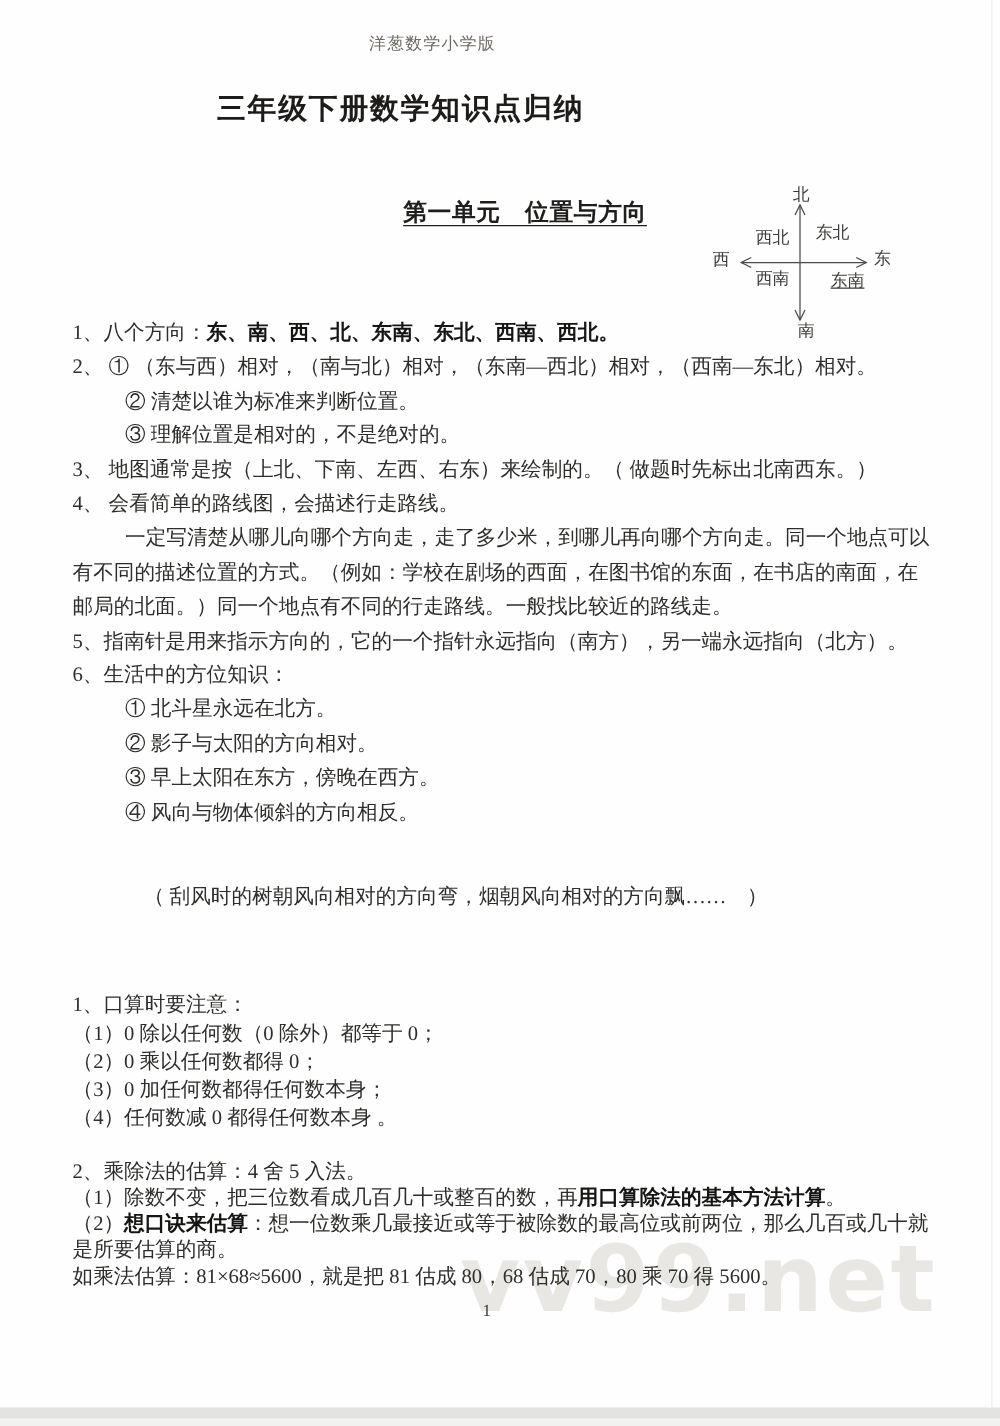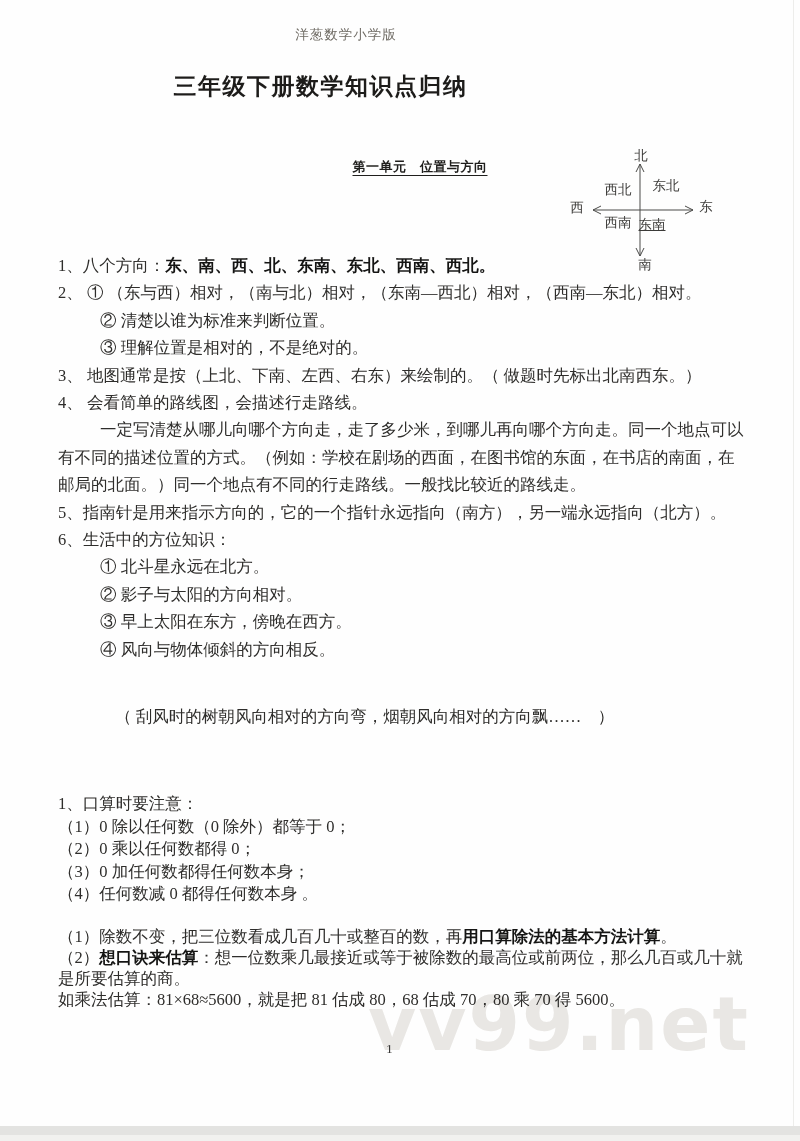--- a/index.html
+++ b/index.html
@@ -24,21 +24,21 @@
     position:absolute; top:26px; left:0; width:692px; text-align:center;
     font-size:13.5px; color:#6e6a63; letter-spacing:1px; z-index:1;
   }
   .doc-title {
     position:absolute; top:71px; left:0; width:641px; text-align:center;
     font-size:23px; font-weight:bold; color:#1d1c1a; letter-spacing:1.5px; z-index:1;
   }
   .unit-heading { position:absolute; left:0; width:800px; text-align:center; z-index:1; }
   .unit-heading > span {
     display:inline-block; transform:translateX(20px);
-    font-size:13px; font-weight:bold; color:#1f1e1c;
+    font-size:19px; font-weight:bold; color:#1f1e1c;
     text-decoration:underline; text-underline-offset:4px; letter-spacing:0.5px;
   }
   #u1-heading { top:157px; }
   #u2-heading { top:750px; }
 
   .compass { position:absolute; left:566px; top:138px; width:150px; height:140px; z-index:1; }
   .compass svg { position:absolute; left:0; top:0; }
   .cl {
     position:absolute; transform:translate(-50%,-50%);
     font-size:13.5px; color:#3c3b39; white-space:nowrap;
@@ -83,21 +83,21 @@
       <path d="M35,68 L27,72 L35,76" fill="none" stroke="#4a4a48" stroke-width="1"></path>
       <path d="M119,68 L127,72 L119,76" fill="none" stroke="#4a4a48" stroke-width="1"></path>
     </svg>
     <span class="cl" style="left:75px; top:18px;">北</span>
     <span class="cl" style="left:79px; top:127px;">南</span>
     <span class="cl" style="left:11px; top:70px;">西</span>
     <span class="cl" style="left:140px; top:69px;">东</span>
     <span class="cl" style="left:52px; top:52px;">西北</span>
     <span class="cl" style="left:100px; top:48px;">东北</span>
     <span class="cl" style="left:52px; top:85px;">西南</span>
-    <span class="cl" style="left:86px; top:87px;text-decoration:underline;">东南</span>
+    <span class="cl" style="left:112px; top:87px;text-decoration:underline;">东南</span>
   </div>
 
   <div class="body-text u1-body">
     <div><span>1、八个方向：</span><b>东、南、西、北、东南、东北、西南、西北。</b></div>
     <div>2、 ① （东与西）相对，（南与北）相对，（东南—西北）相对，（西南—东北）相对。</div>
     <div class="ind1">② 清楚以谁为标准来判断位置。</div>
     <div class="ind1">③ 理解位置是相对的，不是绝对的。</div>
     <div>3、 地图通常是按（上北、下南、左西、右东）来绘制的。（ 做题时先标出北南西东。）</div>
     <div>4、 会看简单的路线图，会描述行走路线。</div>
     <div class="para-indent">一定写清楚从哪儿向哪个方向走，走了多少米，到哪儿再向哪个方向走。同一个地点可以有不同的描述位置的方式。（例如：学校在剧场的西面，在图书馆的东面，在书店的南面，在邮局的北面。）同一个地点有不同的行走路线。一般找比较近的路线走。</div>
@@ -113,20 +113,21 @@
 
   <div class="body-text u2-body1">
     <div>1、口算时要注意：</div>
     <div>（1）0 除以任何数（0 除外）都等于 0；</div>
     <div>（2）0 乘以任何数都得 0；</div>
     <div>（3）0 加任何数都得任何数本身；</div>
     <div>（4）任何数减 0 都得任何数本身 。</div>
   </div>
 
   <div class="body-text u2-body2">
+    <div>2、乘除法的估算：4 舍 5 入法。</div>
     <div><span>（1）除数不变，把三位数看成几百几十或整百的数，再</span><b>用口算除法的基本方法计算</b><span>。</span></div>
     <div><span>（2）</span><b>想口诀来估算</b><span>：想一位数乘几最接近或等于被除数的最高位或前两位，那么几百或几十就是所要估算的商。</span></div>
     <div>如乘法估算：81×68≈5600，就是把 81 估成 80，68 估成 70，80 乘 70 得 5600。</div>
   </div>
 
   <div class="pagenum">1</div>
 
   <div class="strip1"></div>
   <div class="strip2"></div>
   <div class="right-edge"></div>

